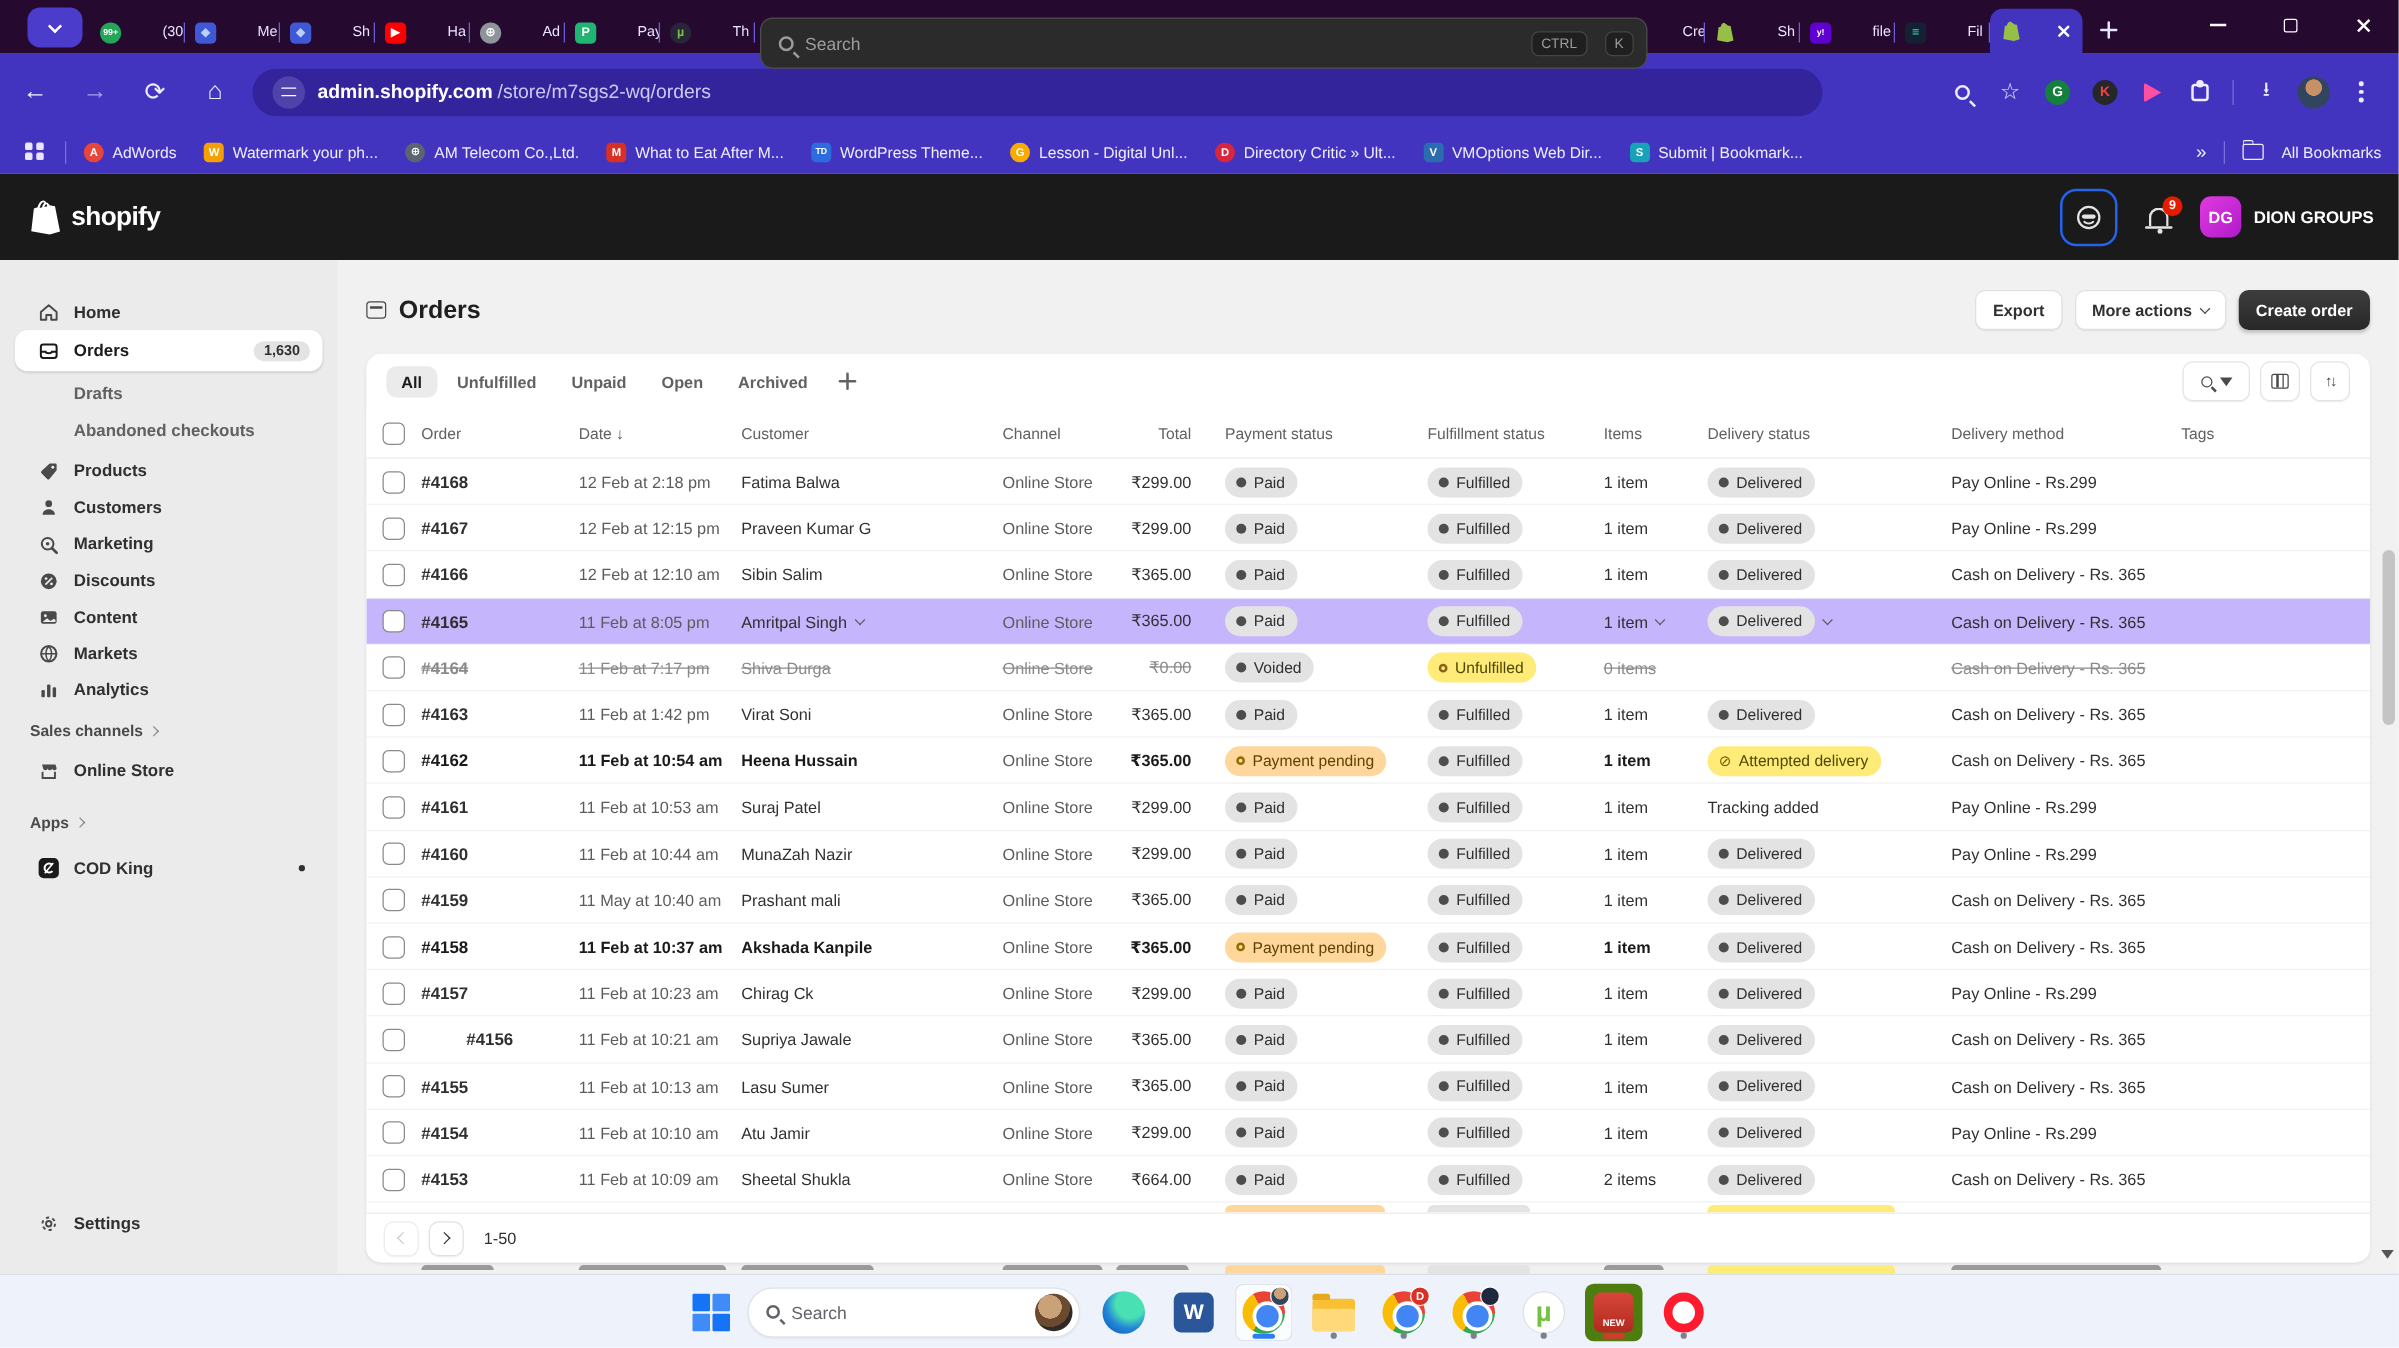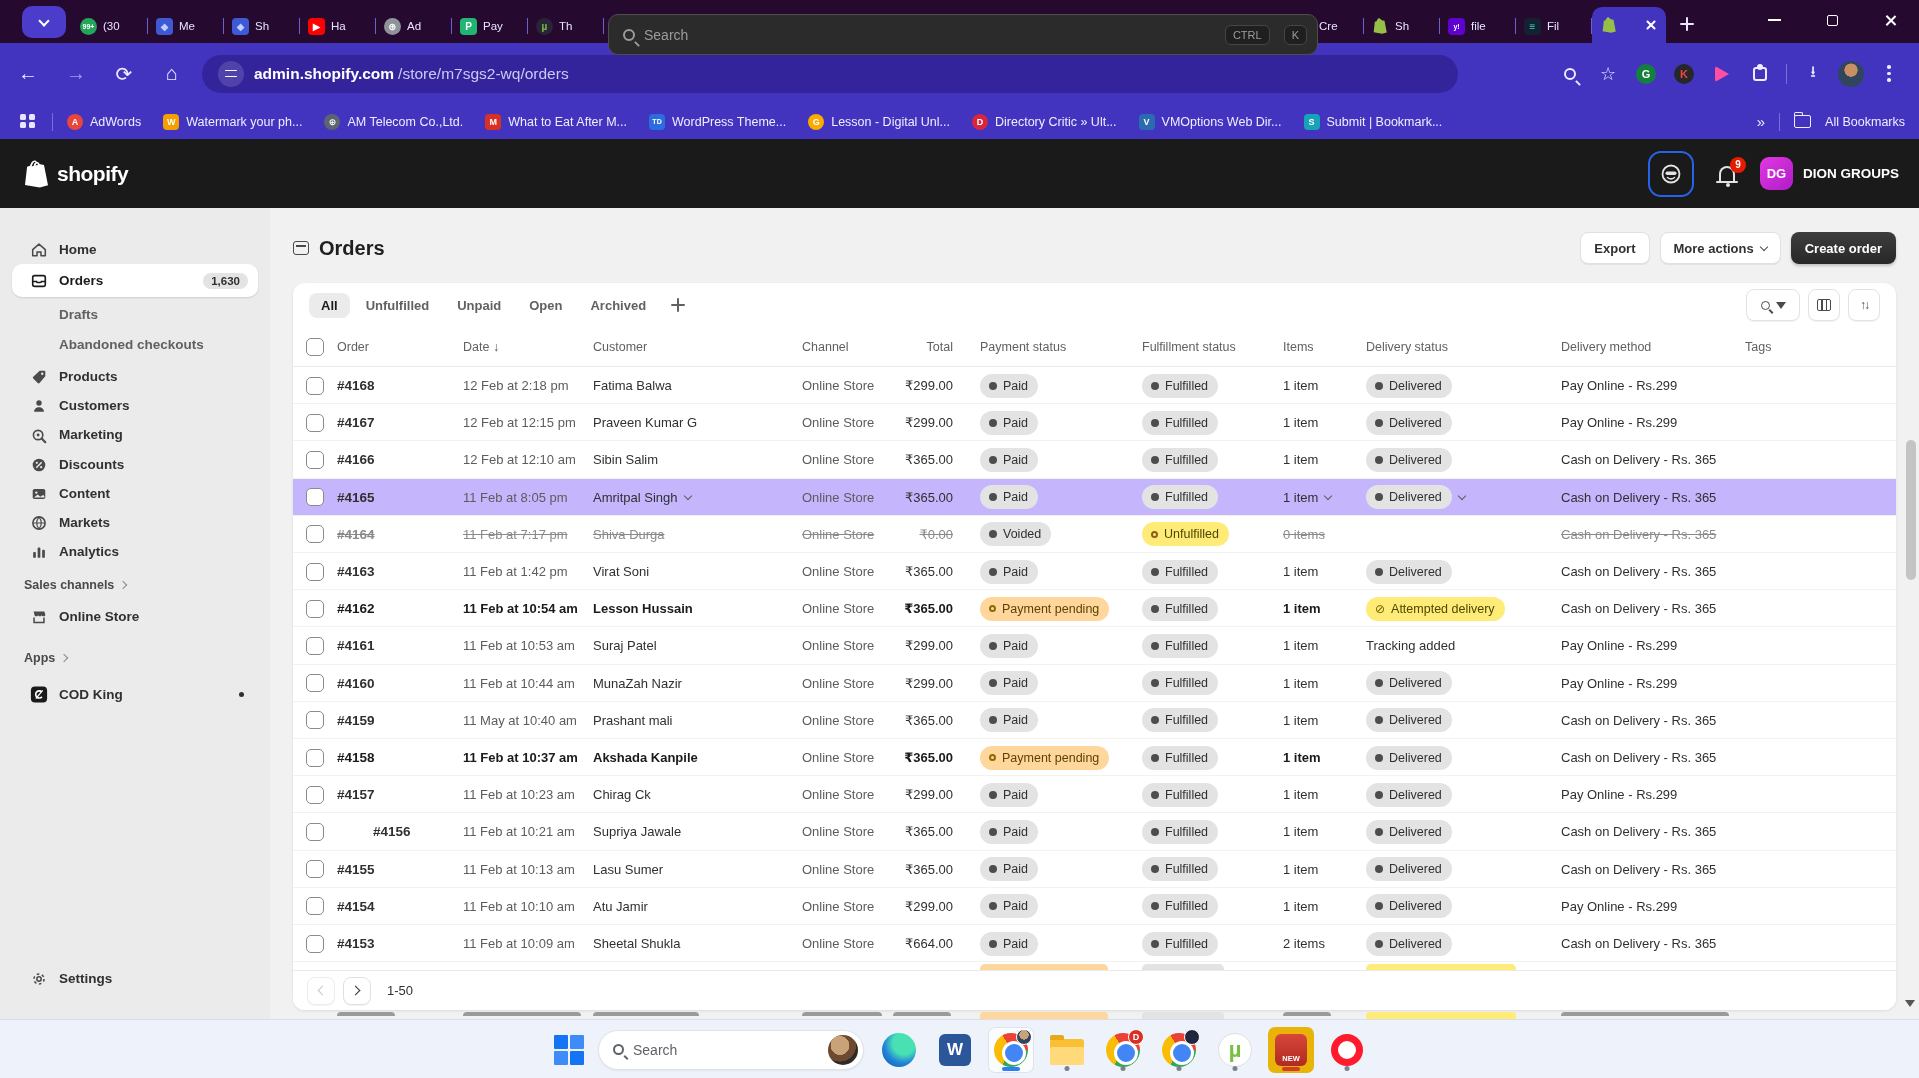--- a/index.html
+++ b/index.html
@@ -6,21 +6,21 @@
   html,body { width:1919px; height:1078px; overflow:hidden; }
   body { font-family:"Liberation Sans","DejaVu Sans",sans-serif; background:#f1f1f1; position:relative; }
 
   
   #tabstrip { position:absolute; left:0; top:0; width:1919px; height:43px; background:#26092f; display:flex; align-items:flex-end; }
   #tab-search-btn { width:44px; height:32px; margin:0 6px 5px 22px; border-radius:10px; background:#4b3ccb; display:flex; align-items:center; justify-content:center; }
   .chev { width:8px; height:8px; border-right:2px solid #fff; border-bottom:2px solid #fff; transform:rotate(45deg); margin-top:-3px; }
   #tabs { display:flex; align-items:flex-end; height:43px; }
   .tab { width:76px; height:34px; display:flex; align-items:center; gap:6px; padding-left:8px; position:relative; }
   .tab .sep { position:absolute; right:0; top:9px; width:1px; height:16px; background:#6a5fd6; }
-  .tab-label { color:#e9e5ff; font-size:11.5px; white-space:nowrap; overflow:hidden; }
+  .tab-label { color:#e9e5ff; font-size:11.5px; white-space:nowrap; overflow:hidden;margin-left:27px; }
   .fav { width:17px; height:17px; display:flex; align-items:center; justify-content:center; font-weight:bold; flex:0 0 auto; }
   .fav.circle { border-radius:50%; } .fav.square { border-radius:4px; }
   .tab.active { background:#4334c0; border-radius:10px 10px 0 0; height:36px; width:74px; justify-content:space-between; padding:0 9px; }
   .closex { position:relative; width:12px; height:12px; }
   .closex:before,.closex:after { content:""; position:absolute; left:5px; top:0; width:2px; height:12px; background:#fff; border-radius:1px; }
   .closex:before { transform:rotate(45deg);} .closex:after { transform:rotate(-45deg);}
   #new-tab-btn { width:26px; height:26px; margin:0 0 6px 8px; display:flex; align-items:center; justify-content:center; }
   .plus { position:relative; width:14px; height:14px; }
   .plus:before,.plus:after { content:""; position:absolute; background:#e9e5ff; border-radius:1px; }
   .plus:before { left:6px; top:0; width:2px; height:14px; } .plus:after { top:6px; left:0; width:14px; height:2px; }
@@ -181,21 +181,21 @@
   #taskbar { position:absolute; left:0; top:1019px; width:1919px; height:59px; background:#eef2fa; border-top:1px solid #d9dfe9; }
   #tb-center { position:absolute; left:552px; top:0; height:59px; display:flex; align-items:center; gap:12px; }
   #start { width:34px; height:34px; display:grid; grid-template-columns:14px 14px; grid-template-rows:14px 14px; gap:2px; align-content:center; justify-content:center; }
   #start i { background:#1574f5; border-radius:1px; }
   #tb-search { width:266px; height:40px; background:#fff; border:1px solid #dfe3ea; border-radius:20px; display:flex; align-items:center; padding:0 5px 0 14px; gap:9px; box-shadow:0 1px 2px rgba(0,0,0,.06); }
   #tb-search .mag { border-color:#5f6368; width:11px; height:11px; } #tb-search .mag:after { background:#5f6368; height:5px; left:10px; top:9px; }
   #tb-search-label { color:#5f6368; font-size:14px; flex:1; }
   #tb-search-img { width:30px; height:30px; border-radius:50%; background:radial-gradient(circle at 40% 35%,#caa27a 35%,#6b4a2f 36% 60%,#2f2a25 61%); }
   .task-ic { width:46px; height:46px; border-radius:7px; display:flex; align-items:center; justify-content:center; position:relative; }
   .task-ic.active-bg { background:rgba(255,255,255,.75); box-shadow:inset 0 0 0 1px #dfe3ea; }
-  .task-ic.active-red { background:#eab308; }
+  .task-ic.active-red { background:#4d7c0f; }
   .run-dot { position:absolute; bottom:2px; left:50%; transform:translateX(-50%); width:5px; height:5px; border-radius:50%; background:#7a828e; }
   .run-bar { position:absolute; bottom:2px; left:50%; transform:translateX(-50%); width:18px; height:3.5px; border-radius:2px; background:#2d7df6; }
   .run-bar.red { background:#d23c2f; }
   .chromewheel { width:34px; height:34px; border-radius:50%; background:conic-gradient(from -30deg,#ea4335 0 120deg,#34a853 0 240deg,#fbbc05 0 360deg); position:relative; }
   .chromewheel:after { content:""; position:absolute; left:8px; top:8px; width:18px; height:18px; border-radius:50%; background:#4285f4; border:3px solid #fff; }
   .mini-badge { position:absolute; right:2px; top:2px; width:16px; height:16px; border-radius:50%; display:flex; align-items:center; justify-content:center; font-size:9px; font-weight:bold; color:#fff; border:1.5px solid #fff; }
   .edge-ic { width:34px; height:34px; border-radius:50%; background:radial-gradient(circle at 65% 30%,#49e0b3 0 35%,#2386d8 60%,#0a50a8 100%); }
   .word-ic { width:32px; height:32px; border-radius:6px; background:#2b579a; color:#fff; font-weight:bold; font-size:17px; display:flex; align-items:center; justify-content:center; }
   .folder-tb { width:34px; height:26px; background:#f8c032; border-radius:3px; position:relative; margin-top:4px; }
   .folder-tb:before { content:""; position:absolute; top:-4px; left:0; width:14px; height:5px; background:#e8a81c; border-radius:2px 2px 0 0; }
@@ -961,21 +961,21 @@
             <div class="cell" style="left: 13px;">
               <span class="cb"></span>
             </div>
             <div class="cell order" style="left: 44px;">
               <span class="txt">#4162</span>
             </div>
             <div class="cell date" style="left: 170px;">
               <span class="txt">11 Feb at 10:54 am</span>
             </div>
             <div class="cell customer" style="left: 300px;">
-              <span class="txt">Lesson Hussain</span>
+              <span class="txt">Heena Hussain</span>
             </div>
             <div class="cell channel" style="left: 509px;">
               <span class="txt">Online Store</span>
             </div>
             <div class="cell total" style="left: 560px; width: 100px;">
               <span class="txt">₹365.00</span>
             </div>
             <div class="cell" style="left: 687px;">
               <span class="badge orange">
                 <span class="bopen"></span>

